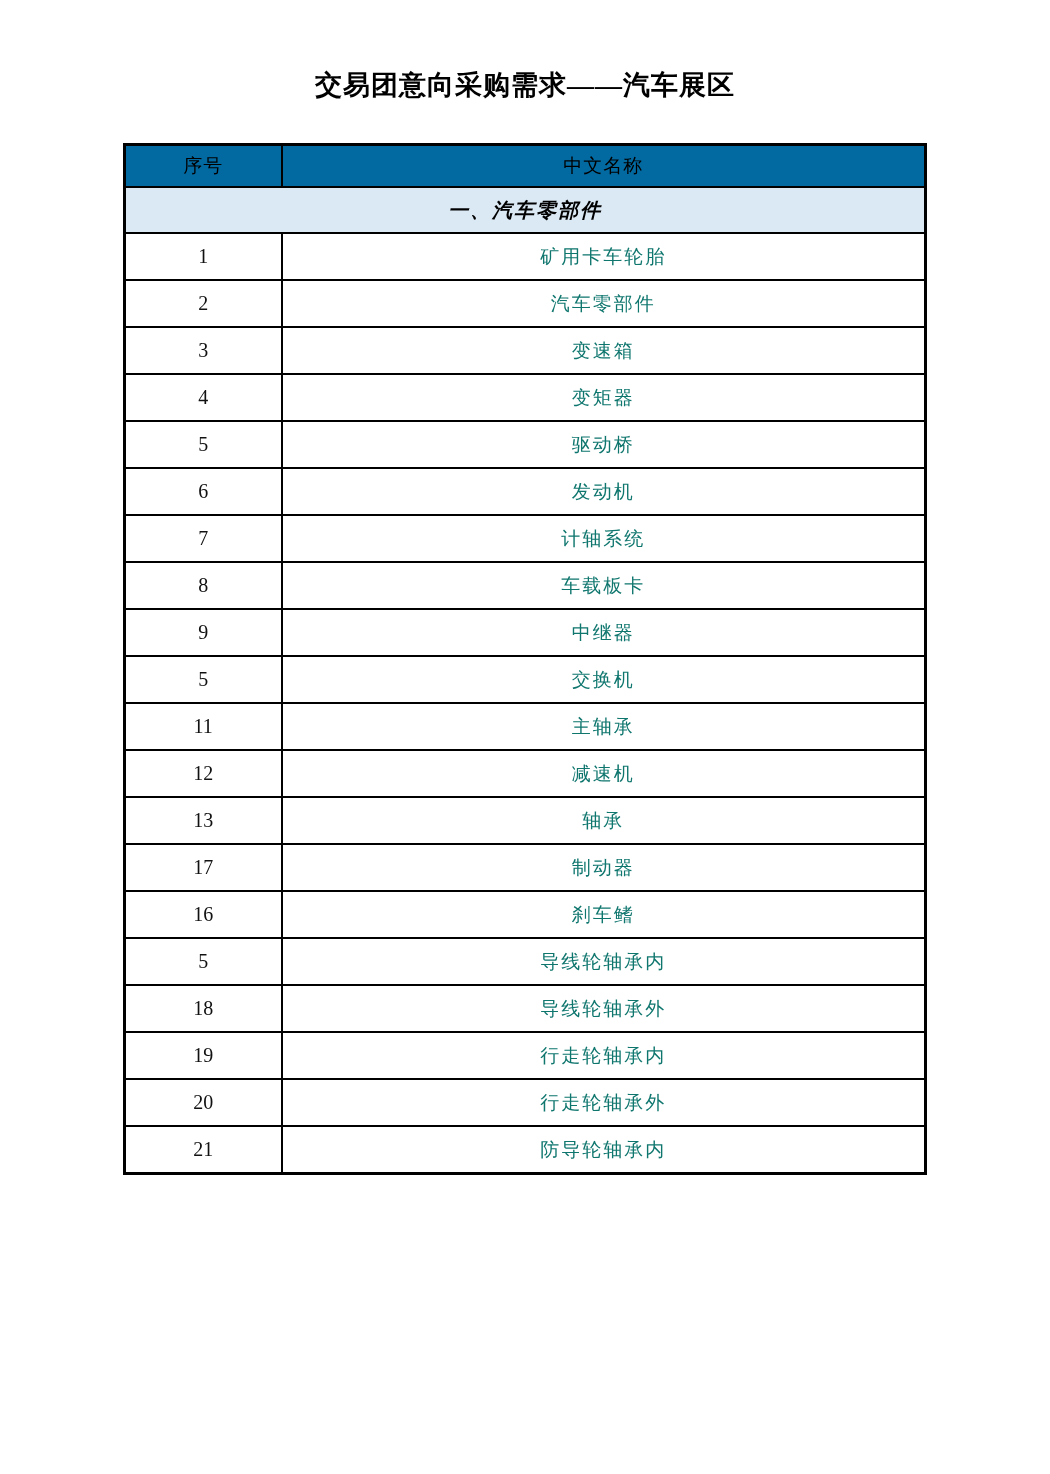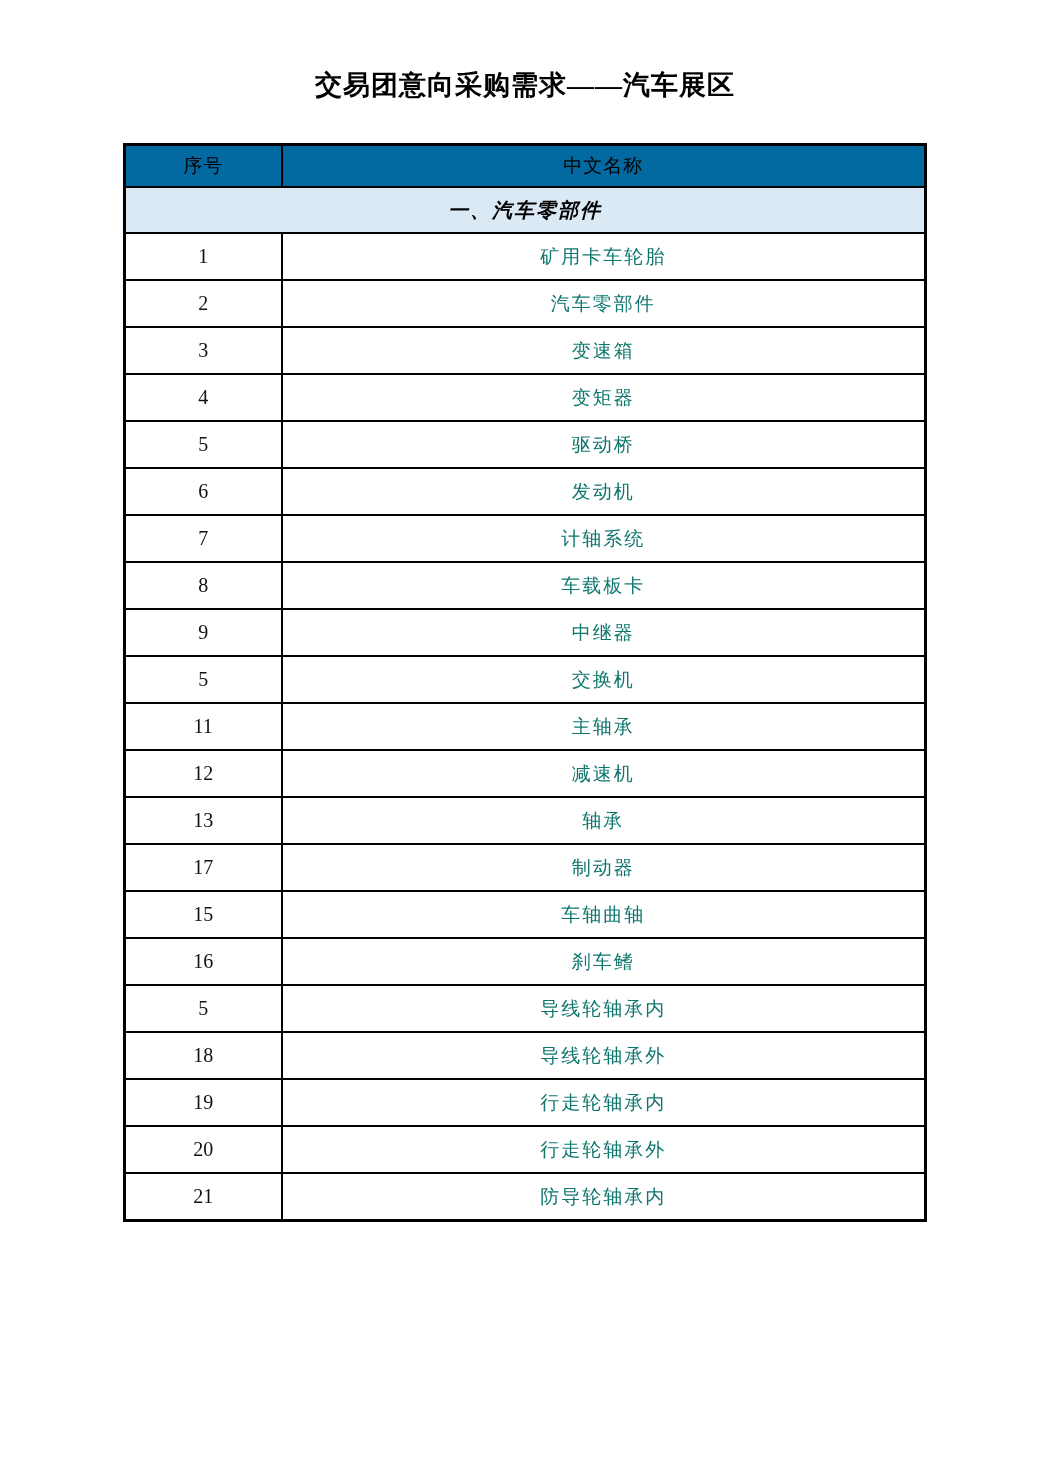--- a/index.html
+++ b/index.html
@@ -154,24 +154,20 @@
       </tr>
       <tr class="data-row">
         <td class="cell-no">13</td>
         <td class="cell-name">轴承</td>
       </tr>
       <tr class="data-row">
         <td class="cell-no">17</td>
         <td class="cell-name">制动器</td>
       </tr>
       <tr class="data-row">
-        <td class="cell-no">15</td>
-        <td class="cell-name">车轴曲轴</td>
-      </tr>
-      <tr class="data-row">
         <td class="cell-no">16</td>
         <td class="cell-name">刹车鳍</td>
       </tr>
       <tr class="data-row">
         <td class="cell-no">5</td>
         <td class="cell-name">导线轮轴承内</td>
       </tr>
       <tr class="data-row">
         <td class="cell-no">18</td>
         <td class="cell-name">导线轮轴承外</td>

